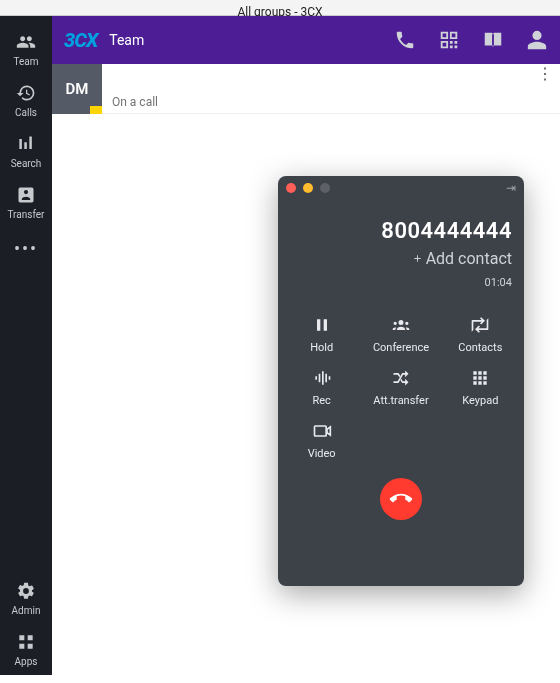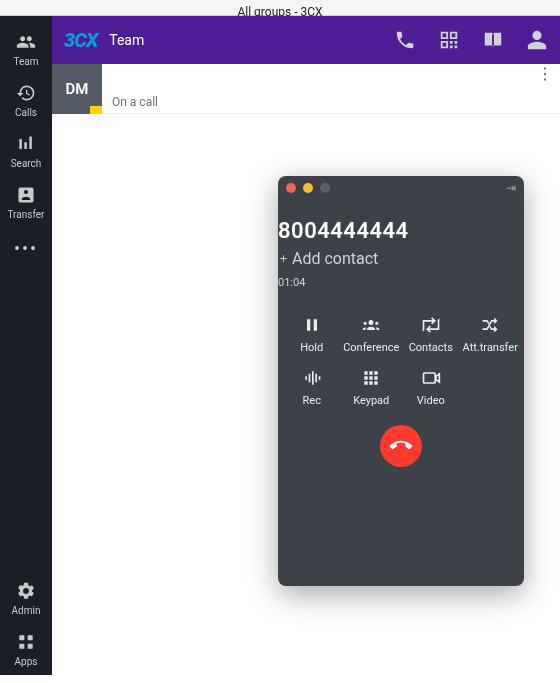--- a/index.html
+++ b/index.html
@@ -35,26 +35,26 @@
   .status { font-size: 12px; color: #737373; padding-left: 10px; flex: 1; margin-top: 31px; }
   .rowmenu { width: 30px; text-align: center; color: #555; font-size: 16px; cursor: pointer; }
   .callwin { position: absolute; left: 226px; top: 160px; width: 246px; height: 410px; background: #3d4148; border-radius: 8px; box-shadow: 0 8px 30px rgba(0,0,0,0.35); color: #e8eaed; display: flex; flex-direction: column; overflow: hidden; }
   .callwin .bar { height: 24px; display: flex; align-items: center; padding: 0 8px; gap: 7px; }
   .dotc { width: 10px; height: 10px; border-radius: 50%; }
   .dotc.r { background: #ff5f57; }
   .dotc.y { background: #febc2e; }
   .dotc.g { background: #5d6066; }
   .bar .sp { flex: 1; }
   .bar .det { color: #9aa0a6; font-size: 12px; cursor: pointer; }
-  .callhead { text-align: left; padding: 18px 0 8px; }
+  .callhead { text-align: right; padding: 18px 12px 8px; }
   .num { font-size: 22px; font-weight: 600; color: #fff; letter-spacing: 0.5px; }
   .addc { font-size: 16px; color: #cfd2d6; margin-top: 6px; display: inline-flex; align-items: center; gap: 3px; cursor: pointer; }
   .addc svg { width: 11px; height: 11px; fill: #cfd2d6; }
   .timer { font-size: 11px; color: #cfd2d6; margin-top: 8px; }
-  .grid { display: grid; grid-template-columns: repeat(4, 1fr); gap: 6px 0; padding: 14px 4px 8px; }
+  .grid { display: grid; grid-template-columns: repeat(3, 1fr); gap: 6px 0; padding: 14px 4px 8px; }
   .gbtn { display: flex; flex-direction: column; align-items: center; gap: 6px; cursor: pointer; padding: 4px 0; }
   .gbtn svg { width: 20px; height: 20px; fill: #e8eaed; }
   .gbtn .lb { font-size: 11px; color: #e8eaed; }
   .hang { width: 42px; height: 42px; border-radius: 50%; background: #ff3b30; display: flex; align-items: center; justify-content: center; margin: 6px auto 10px; cursor: pointer; }
   .hang svg { width: 22px; height: 22px; fill: #fff; transform: rotate(135deg); }
 </style>
 </head>
 <body>
 
 <div class="titlebar">All groups - 3CX</div>
@@ -163,29 +163,29 @@
           <span class="lb">Conference</span>
         </div>
         <div class="gbtn">
           <svg viewBox="0 0 24 24">
               <path d="M6 16l-4 4V7a1 1 0 0 1 1-1h11l-2-2 1.4-1.4L18 7l-4.6 4.4L12 10l2-2H4v10l2-2zm12-8l4-4v13a1 1 0 0 1-1 1H10l2 2-1.4 1.4L6 17l4.6-4.4L12 14l-2 2h10V6l-2 2z"></path>
             </svg>
           <span class="lb">Contacts</span>
         </div>
         <div class="gbtn">
           <svg viewBox="0 0 24 24">
+              <path d="M4 10h2v4H4zM8 7h2v10H8zM12 4h2v16h-2zM16 7h2v10h-2zM20 10h2v4h-2z"></path>
+            </svg>
+          <span class="lb">Rec</span>
+        </div>
+        <div class="gbtn">
+          <svg viewBox="0 0 24 24">
               <path d="M17 3l4 4-4 4V8h-2.6L9 18H3v-2h5l5.4-10H17V3zm0 10l4 4-4 4v-3h-3.6l-2.2-3.2 1.2-1.8L14 16h3v-3zM3 6h6l2.2 3.2-1.2 1.8L8 8H3V6z"></path>
             </svg>
           <span class="lb">Att.transfer</span>
-        </div>
-        <div class="gbtn">
-          <svg viewBox="0 0 24 24">
-              <path d="M4 10h2v4H4zM8 7h2v10H8zM12 4h2v16h-2zM16 7h2v10h-2zM20 10h2v4h-2z"></path>
-            </svg>
-          <span class="lb">Rec</span>
         </div>
         <div class="gbtn">
           <svg viewBox="0 0 24 24">
               <path d="M4 4h4v4H4zM10 4h4v4h-4zM16 4h4v4h-4zM4 10h4v4H4zM10 10h4v4h-4zM16 10h4v4h-4zM4 16h4v4H4zM10 16h4v4h-4zM16 16h4v4h-4z"></path>
             </svg>
           <span class="lb">Keypad</span>
         </div>
         <div class="gbtn">
           <svg viewBox="0 0 24 24">
               <path d="M4 6h12a1 1 0 0 1 1 1v10a1 1 0 0 1-1 1H4a1 1 0 0 1-1-1V7a1 1 0 0 1 1-1zm14 4l4-3v10l-4-3v-4z" fill="none" stroke="#e8eaed" stroke-width="2"></path>

